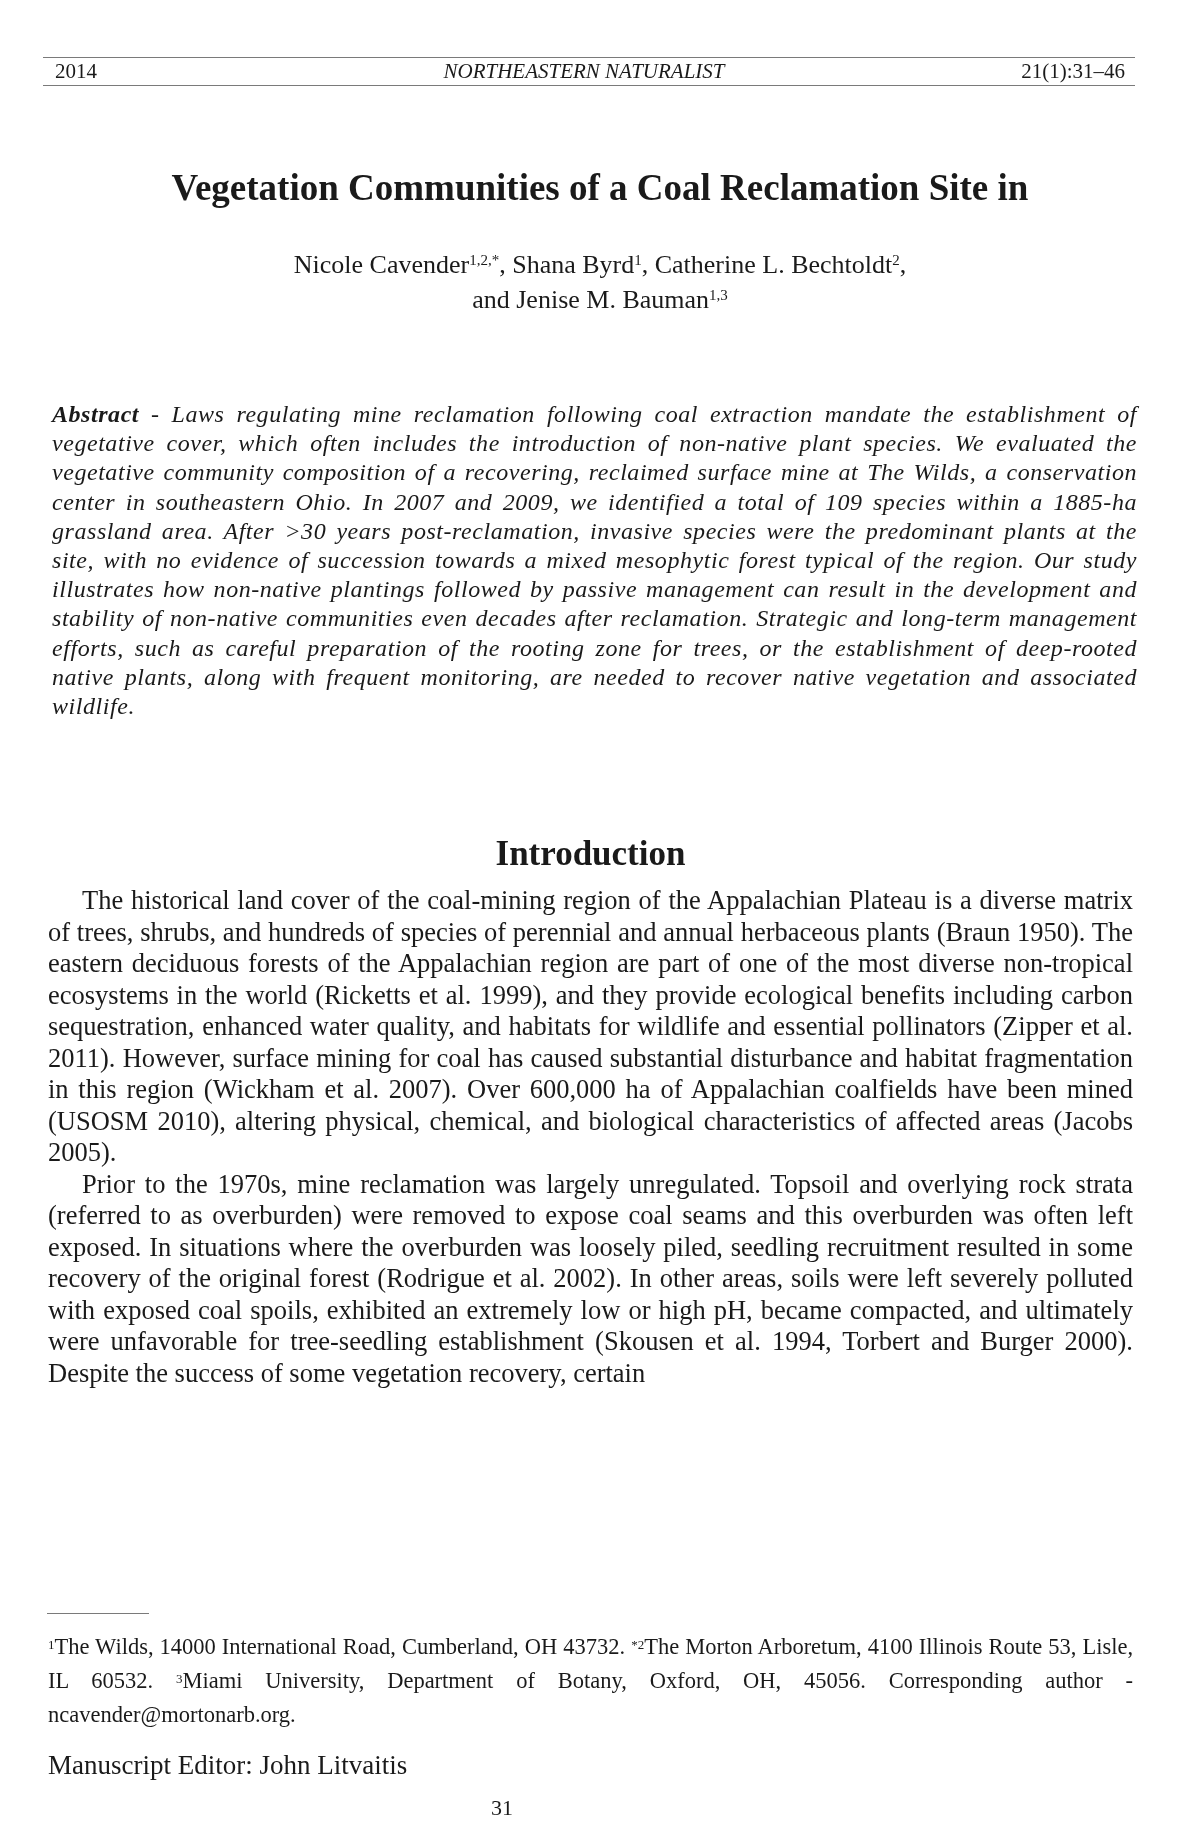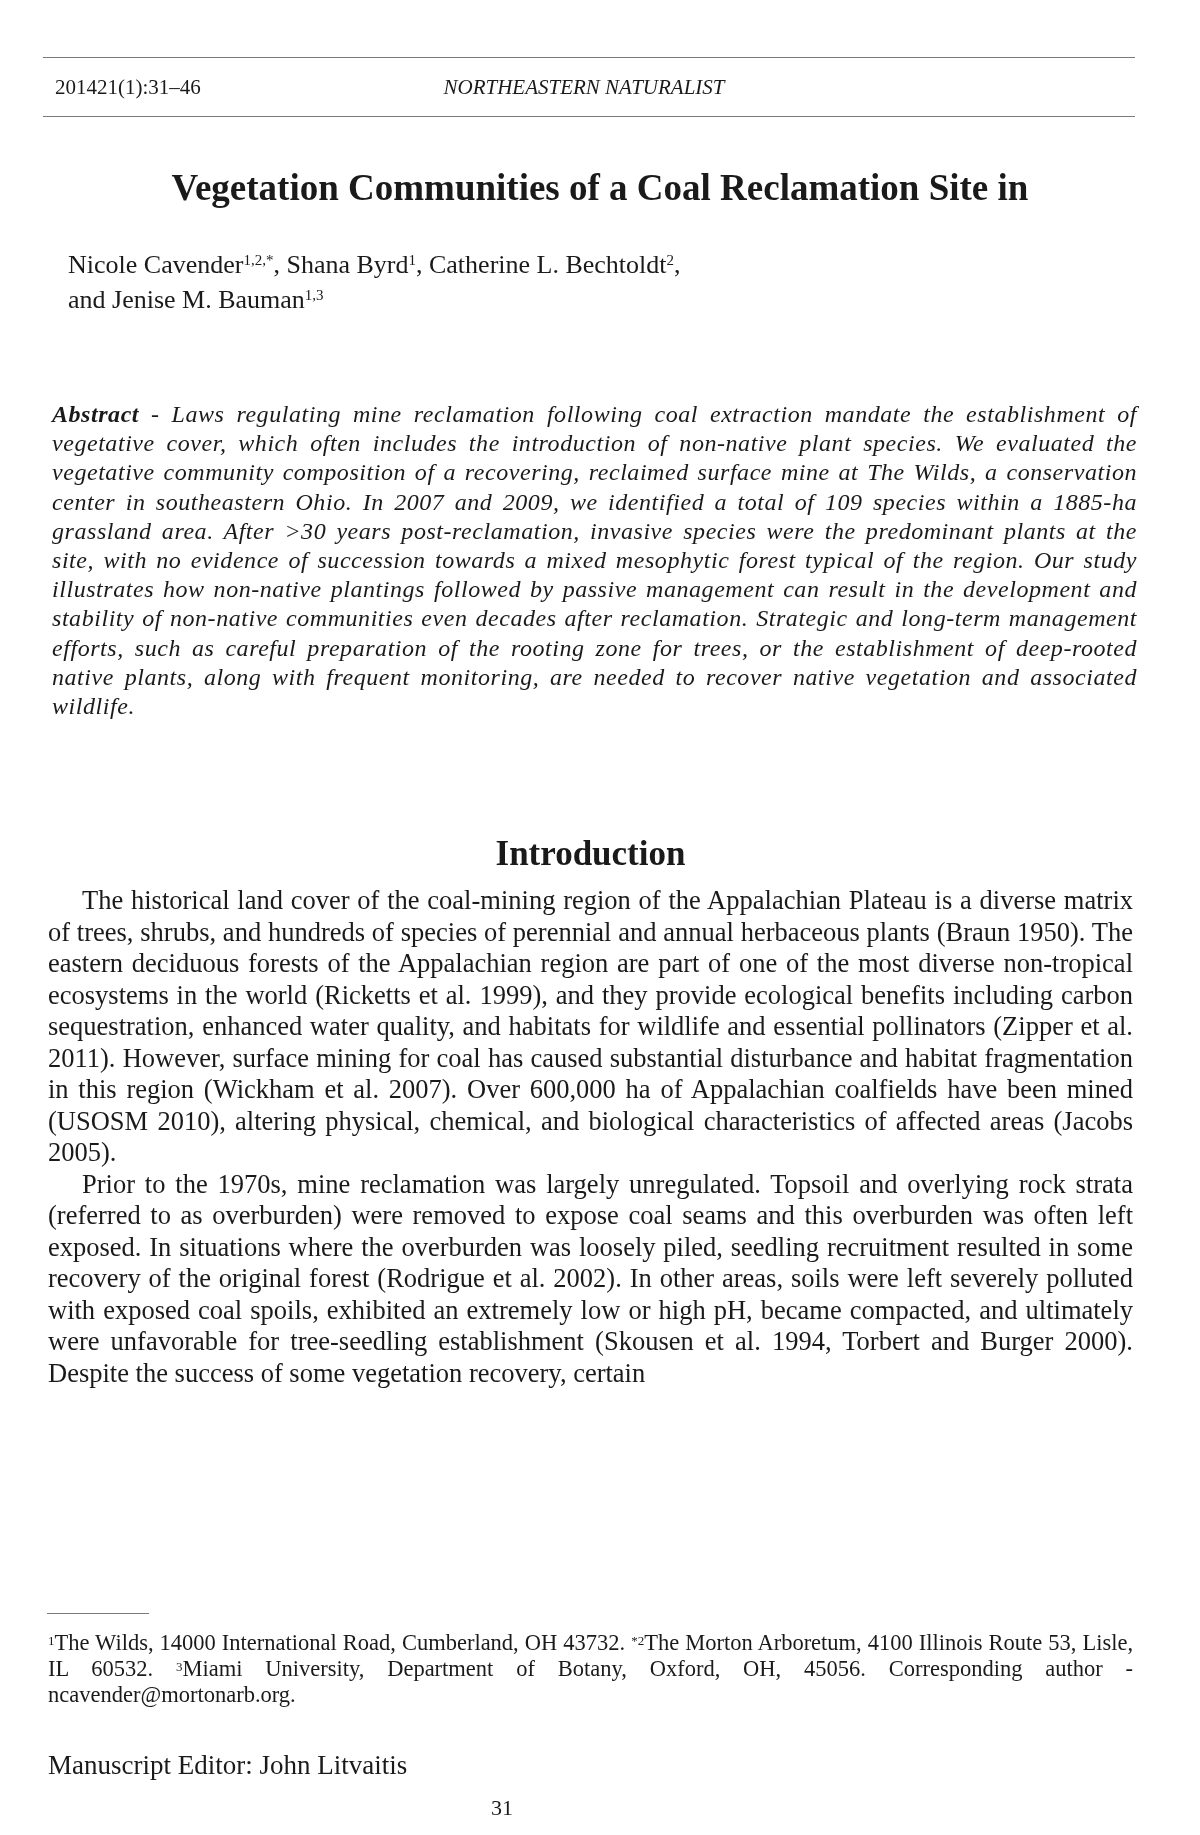--- a/index.html
+++ b/index.html
@@ -20,25 +20,26 @@
       left: 0; top: 0;
       width: 1200px;
       height: 1835px;
     }
     
     .running-header {
       position: absolute;
       left: 43px;
       top: 57px;
       width: 1092px;
-      height: 60px;
+      height: 29px;
       border-top: 1.5px solid #7a7a7a;
       border-bottom: 1.5px solid #7a7a7a;
       display: flex;
       align-items: center;
+      justify-content: space-between;
       box-sizing: border-box;
       padding: 0 10px 0 12px;
       font-size: 21px;
     }
     .running-header .journal {
       font-style: italic;
       position: absolute;
       left: 0; right: 10px;
       text-align: center;
       pointer-events: none;
@@ -52,23 +53,24 @@
       width: 1080px;
       top: 164px;
       margin: 0;
       text-align: center;
       font-weight: bold;
       font-size: 37px;
       line-height: 48px;
     }
     .authors {
       position: absolute;
-      left: 68px;
+      left: 60px;
       width: 1080px;
       top: 247px;
+      text-align: center;
       font-size: 26px;
       line-height: 35px;
     }
     .authors sup {
       font-size: 15px;
       vertical-align: top;
       position: relative;
       top: -4px;
     }
 
@@ -126,21 +128,21 @@
       width: 102px;
       height: 0;
       border-top: 1.5px solid #7a7a7a;
     }
     .footnote {
       position: absolute;
       left: 48px;
       width: 1085px;
       top: 1630px;
       font-size: 22.5px;
-      line-height: 26px;
+      line-height: 34px;
       text-align: justify;
       margin: 0;
     }
     .footnote sup {
       font-size: 13px;
       vertical-align: top;
       position: relative;
       top: -2px;
     }
     .editor {

